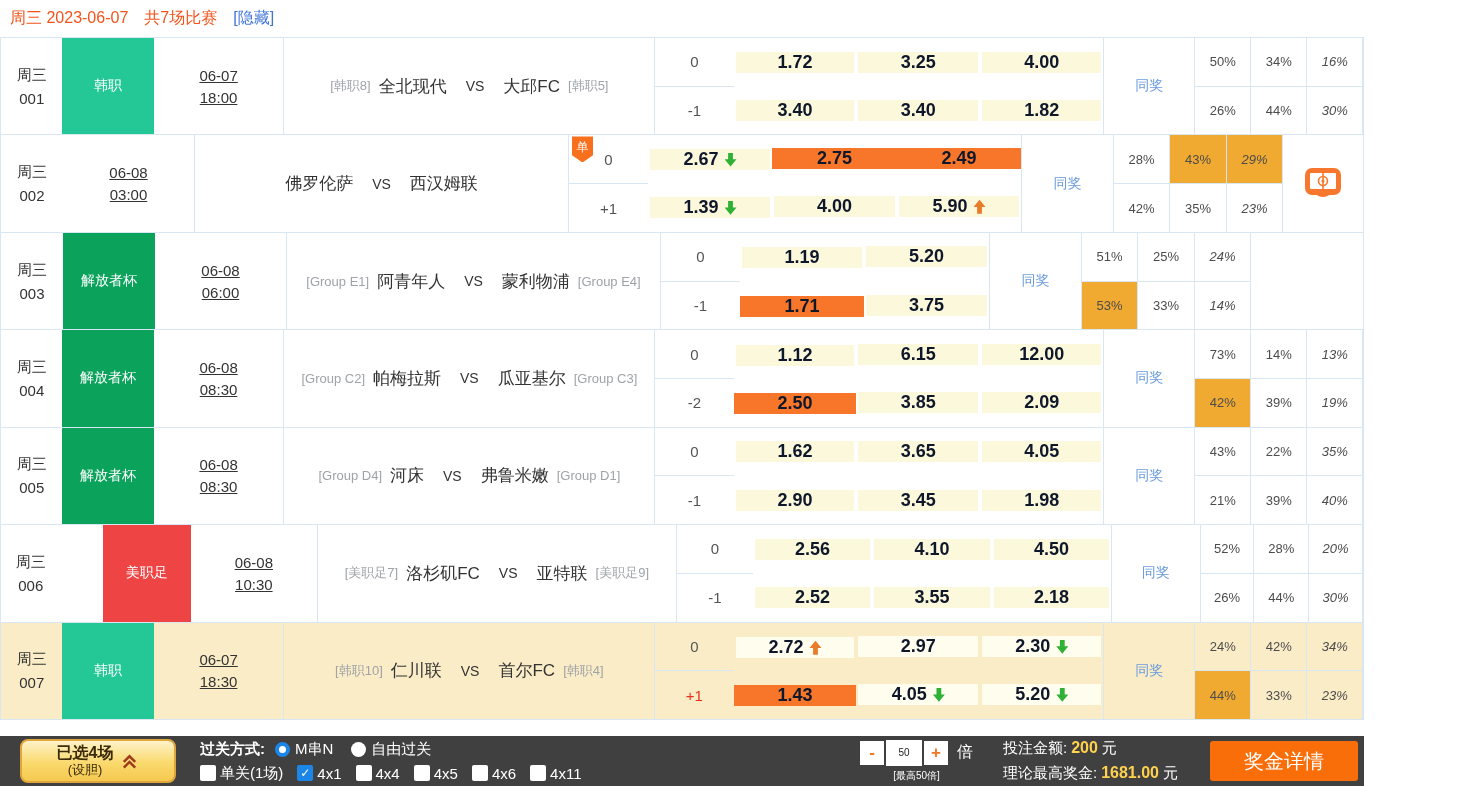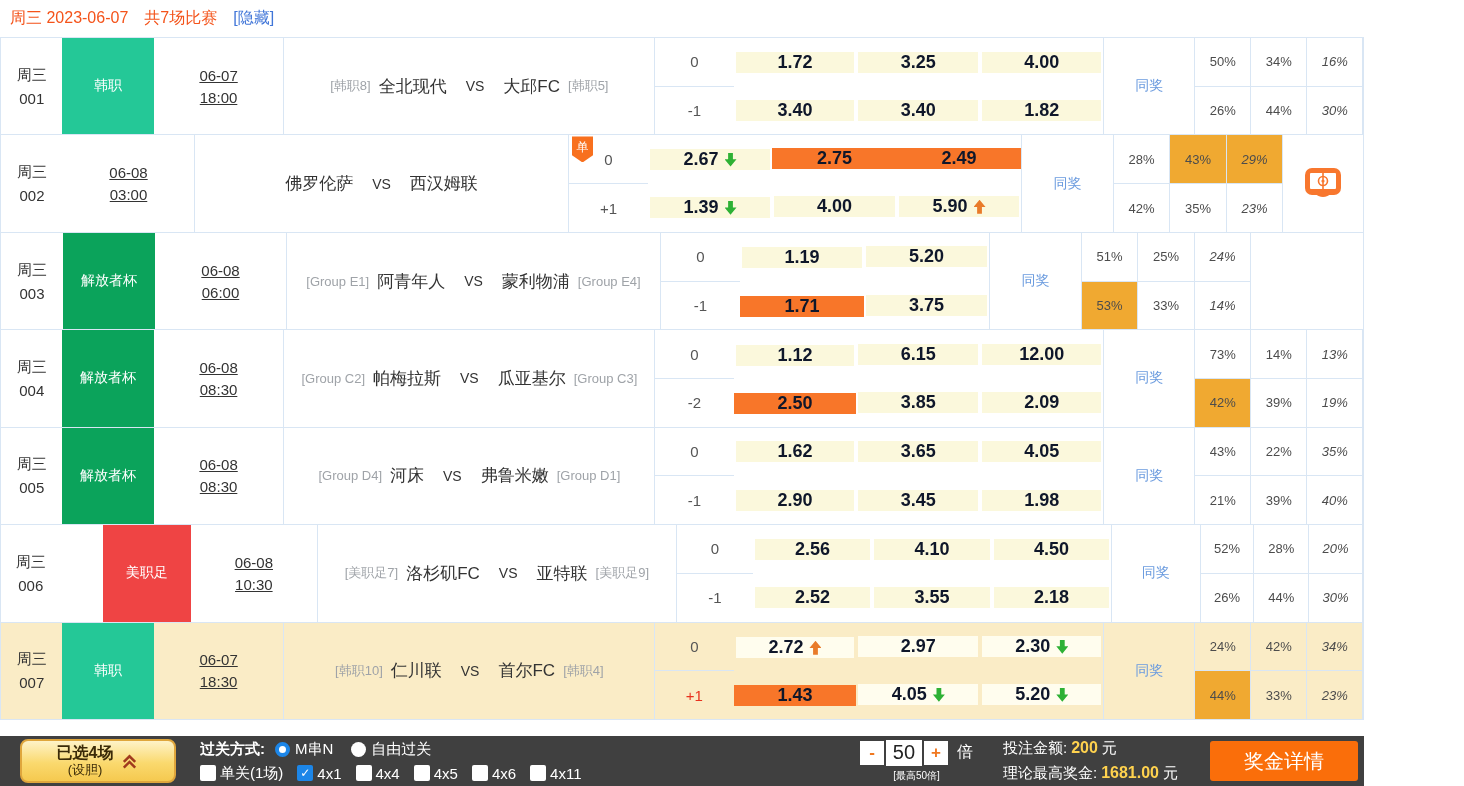--- a/index.html
+++ b/index.html
@@ -66,21 +66,21 @@
   .radio.on { background:#fff; border:4px solid #1C86E8; }
   .citem { display:flex; align-items:center; gap:4px; cursor:pointer; }
   .cbox { width:16px; height:16px; border-radius:2px; background:#fff; display:flex;
     align-items:center; justify-content:center; font-size:12px; font-weight:bold; color:#fff; }
   .cbox.on { background:#1C86E8; }
   .spacer { flex:1; }
   .stepblk { display:flex; flex-direction:column; align-items:center; gap:3px; color:#fff; }
   .steprow { display:flex; align-items:center; }
   .stepbtn { width:24px; height:24px; background:#fff; color:#F07820; font-size:17px; font-weight:bold;
     display:flex; align-items:center; justify-content:center; cursor:pointer; }
-  .stepval { width:36px; height:26px; background:#fff; border:none; text-align:center; font-size:20px;
+  .stepval { width:36px; height:26px; background:#fff; border:none; text-align:center; font-size:10px;
     color:#222; margin:0 2px; font-family:inherit; }
   .bei { margin-left:9px; font-size:16px; }
   .maxlbl { font-size:10px; }
   .amtblk { margin-left:30px; display:flex; flex-direction:column; gap:6px; font-size:15px; color:#fff; }
   .amtrow { display:flex; align-items:baseline; gap:4px; }
   .gold { color:#FFD24E; font-weight:bold; font-size:16px; }
   .detailbtn { margin-left:32px; margin-right:6px; width:148px; height:40px; background:#FA6E0A;
     color:#fff; font-size:20px; border:none; border-radius:3px; cursor:pointer; display:flex;
     align-items:center; justify-content:center; }
 </style>

